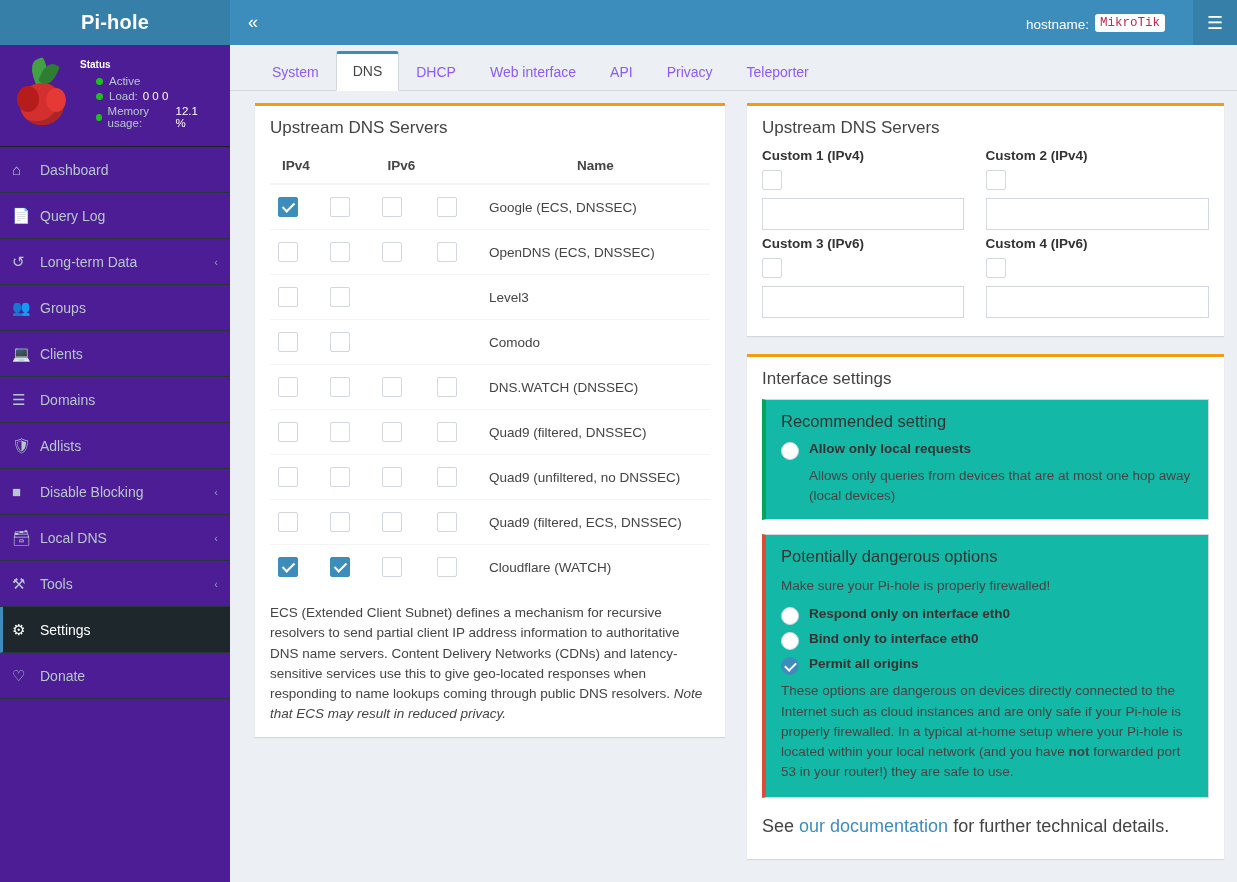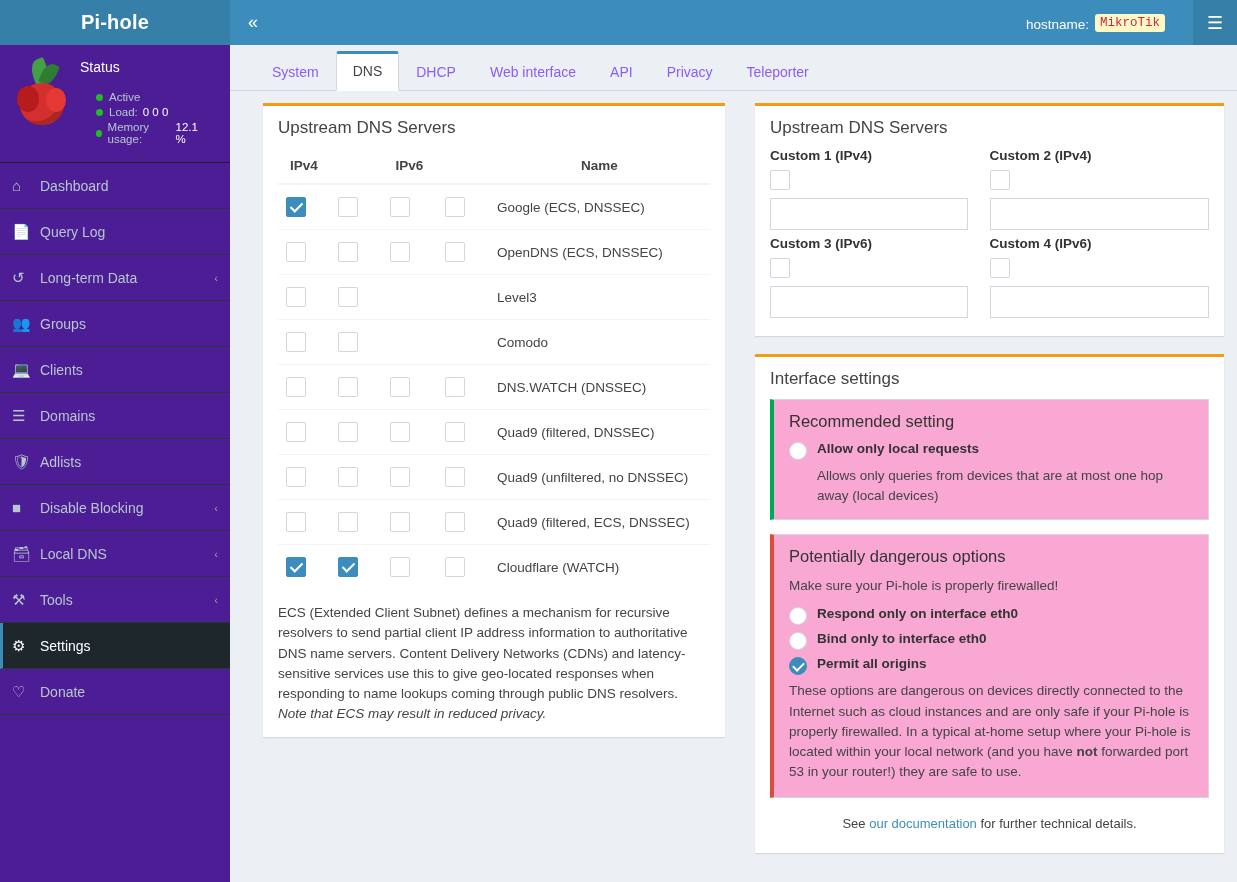--- a/index.html
+++ b/index.html
@@ -52,21 +52,21 @@
     content: ""; position: absolute; right: -2px; top: 5px;
     width: 20px; height: 24px; background: #e53935;
     border-radius: 50%;
   }
   .logo .leaf1, .logo .leaf2 {
     position: absolute; background: #43a047; border-radius: 60% 10% 60% 10%;
   }
   .logo .leaf1 { left: 20px; top: 2px; width: 16px; height: 26px; transform: rotate(-20deg); }
   .logo .leaf2 { left: 30px; top: 6px; width: 14px; height: 22px; transform: rotate(25deg); background:#2e7d32; }
   .status-text { padding-left: 6px; padding-top: 2px; }
-  .status-title { color: #fff; font-weight: normal; font-size: 14px; margin-bottom: 16px; }
+  .status-title { color: #fff; font-weight: bold; font-size: 10px; margin-bottom: 5px; }
   .status-line { font-size: 11.5px; color: #b8c7ce; margin: 3px 16px; display: flex; align-items: center; }
   .dot { width: 7px; height: 7px; border-radius: 50%; background: #1fbf1f; display: inline-block; margin-right: 6px; }
   .status-val { color: #fff; margin-left: 5px; }
 
   .menu { list-style: none; margin: 0; padding: 0; }
   .menu li {
     display: flex; align-items: center;
     height: 46px; padding: 0 12px;
     border-bottom: 1px solid #2a3538;
     cursor: pointer;
@@ -83,21 +83,21 @@
   .main { flex: 1; height: 882px; display: flex; flex-direction: column; overflow: hidden; }
   .topbar {
     height: 45px; background: #3c8dbc; color: #fff;
     display: flex; align-items: center; justify-content: space-between;
     padding: 0 0 0 0;
   }
   .toggle-nav { width: 46px; height: 45px; display: flex; align-items: center; justify-content: center; font-size: 18px; cursor: pointer; }
   .topbar-right { display: flex; align-items: center; height: 45px; }
   .hostname { font-size: 13.5px; margin-right: 28px; display: flex; align-items: flex-end; }
   .hostname .host-pill {
-    background: #fef9c3; color: #c7254e; font-family: "Liberation Mono", monospace;
+    background: #ffffff; color: #c7254e; font-family: "Liberation Mono", monospace;
     font-size: 12.5px; padding: 2px 5px; border-radius: 3px; margin-left: 6px;
   }
   .burger { width: 44px; height: 45px; background: #367fa9; display: flex; align-items: center; justify-content: center; font-size: 18px; cursor: pointer; }
 
   .content { flex: 1; overflow: hidden; background: #ecf0f5; padding: 0; position: relative; }
 
   
   .tabs {
     display: flex; align-items: flex-end; height: 46px;
     padding-left: 25px; border-bottom: 1px solid #d2d6de;
@@ -116,21 +116,20 @@
 
   .columns { display: flex; padding: 12px 13px 0 25px; gap: 22px; }
   .col-left { width: 470px; flex: 0 0 470px; }
   .col-right { flex: 1; }
 
   .box {
     background: #fff;
     border-top: 3px solid #f39c12;
     box-shadow: 0 1px 1px rgba(0,0,0,.1);
     margin-bottom: 18px;
-    margin-left: 8px;
   }
   .box-header { padding: 12px 15px 10px 15px; }
   .box-title { font-size: 17px; color: #444; font-weight: normal; margin: 0; }
   .box-body { padding: 0 15px 12px 15px; }
 
   
   table.dns { width: 100%; border-collapse: collapse; font-size: 13.5px; }
   table.dns th {
     text-align: center; font-weight: bold; color: #444;
     padding: 10px 8px; border-bottom: 1px solid #f4f4f4;
@@ -170,40 +169,40 @@
   .custom-label { font-weight: bold; font-size: 13.5px; color: #333; margin-bottom: 7px; }
   .custom-cb { margin-bottom: 8px; }
   .textbox {
     width: 100%; height: 32px; border: 1px solid #d2d6de; background: #fff;
     border-radius: 0; padding: 5px 8px; font-size: 13.5px; color: #555;
   }
 
   
   .callout {
     border: 1px solid #d2d6de; padding: 12px 15px 14px 15px; margin-bottom: 14px;
-    background: #f9a8d4;
+    background: #14b8a6;
   }
   .callout.green { border-left: 4px solid #00a65a; }
   .callout.red { border-left: 4px solid #dd4b39; }
   .callout h4 { margin: 0 0 10px 0; font-size: 16.5px; font-weight: normal; color: #333; }
   .radio-row { display: flex; align-items: flex-start; margin: 6px 0; }
   .radio {
     width: 18px; height: 18px; border-radius: 50%; border: 1px solid #d2d6de;
     background: #fff; flex: 0 0 18px; margin-right: 10px; margin-top: 1px; cursor: pointer;
   }
   .radio.checked { background: #3c8dbc; border-color: #3c8dbc; position: relative; }
   .radio.checked:after {
     content: ""; position: absolute; left: 5px; top: 2px; width: 5px; height: 9px;
     border: solid #fff; border-width: 0 2px 2px 0; transform: rotate(45deg);
   }
   .radio-label { font-weight: bold; font-size: 13.5px; color: #333; }
   .radio-sub { font-size: 13.5px; color: #444; line-height: 1.45; margin: 2px 0 0 28px; }
   .note { font-size: 13.5px; color: #444; line-height: 1.5; margin: 6px 0 0 0; }
   .note b { font-weight: bold; }
-  .doc-line { font-size: 13px; color: #444; padding: 4px 0 10px 0; text-align: center; }
+  .doc-line { font-size: 18px; color: #444; padding: 4px 0 10px 0; }
   .doc-line a { color: #3c8dbc; text-decoration: none; }
 </style>
 </head>
 <body>
 
 <div class="app">
 
   <div class="sidebar">
     <div class="brand">Pi-hole</div>
 

